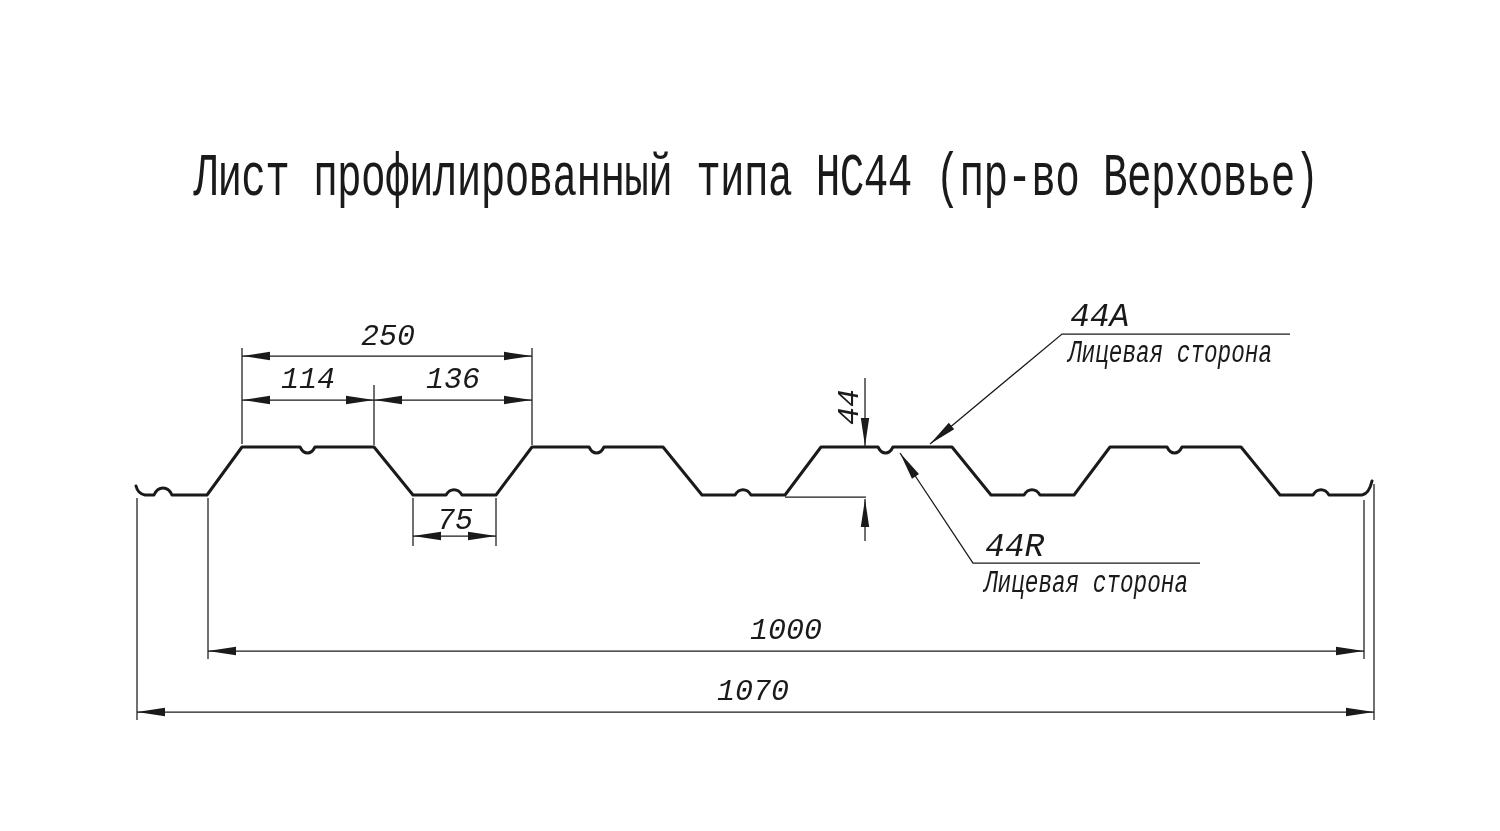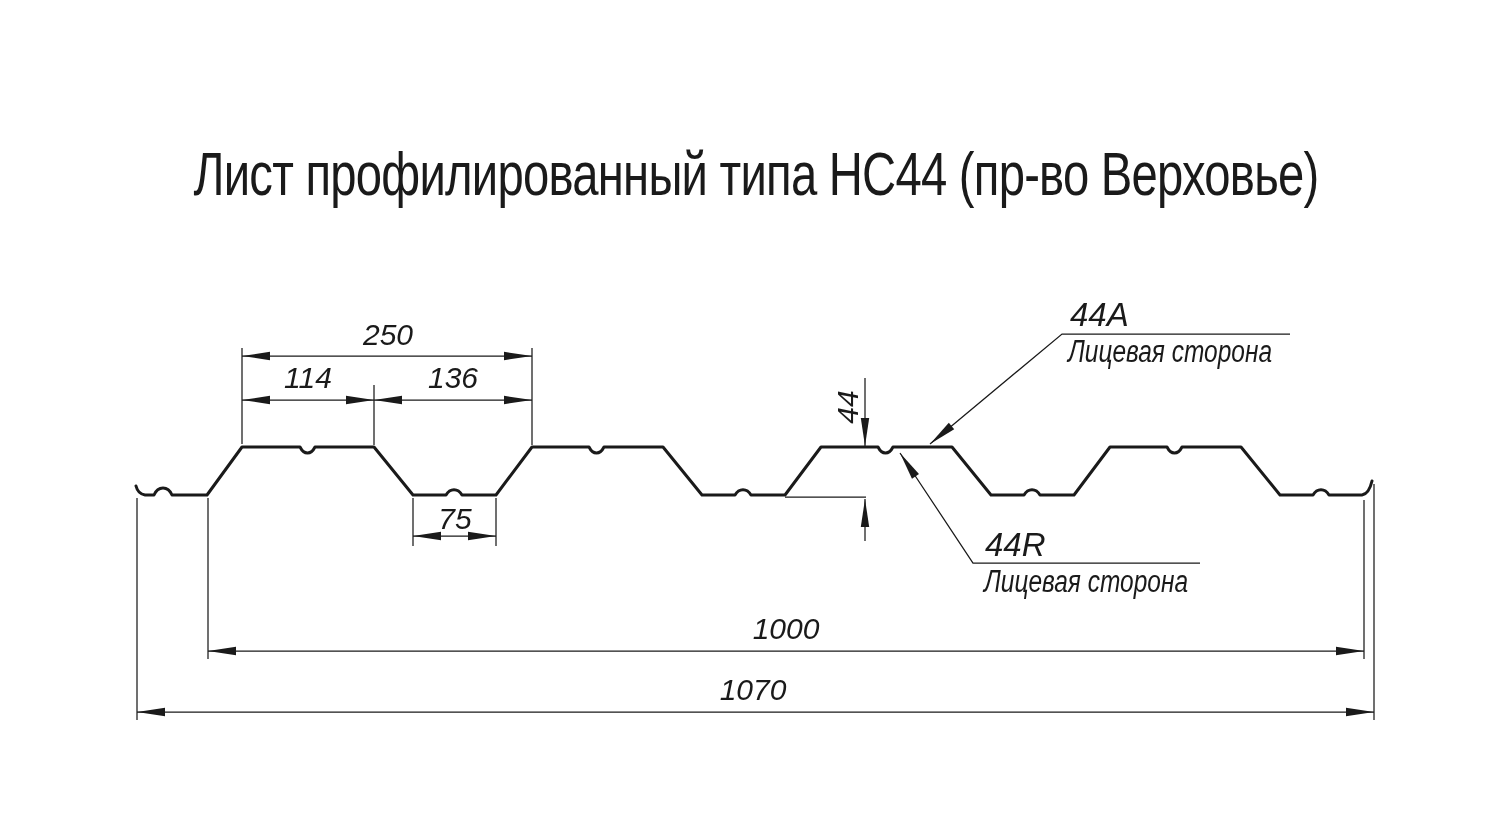--- a/index.html
+++ b/index.html
@@ -1,17 +1,17 @@
 <!DOCTYPE html>
 <html><head>
 <meta charset="utf-8">
 <style>
   html,body{margin:0;padding:0;background:#ffffff;}
   .canvas{position:relative;width:1500px;height:831px;background:#ffffff;overflow:hidden;
-          font-family:Liberation Sans, sans-serif;}
+          font-family:Liberation Mono, monospace;}
   svg{display:block;}
   .thick{stroke:#1a1a1a;stroke-width:3;fill:none;stroke-linejoin:round;stroke-linecap:round;}
   .thin{stroke:#1a1a1a;stroke-width:1.25;fill:none;stroke-linecap:butt;}
   text{fill:#1a1a1a;}
   .title-text{font-size:62px;font-weight:400;letter-spacing:-1px;}
   .dim-text{font-size:30px;font-style:italic;}
   .callout-code{font-size:33px;font-style:italic;}
   .callout-note{font-size:31px;font-style:italic;}
 </style>
 </head>

